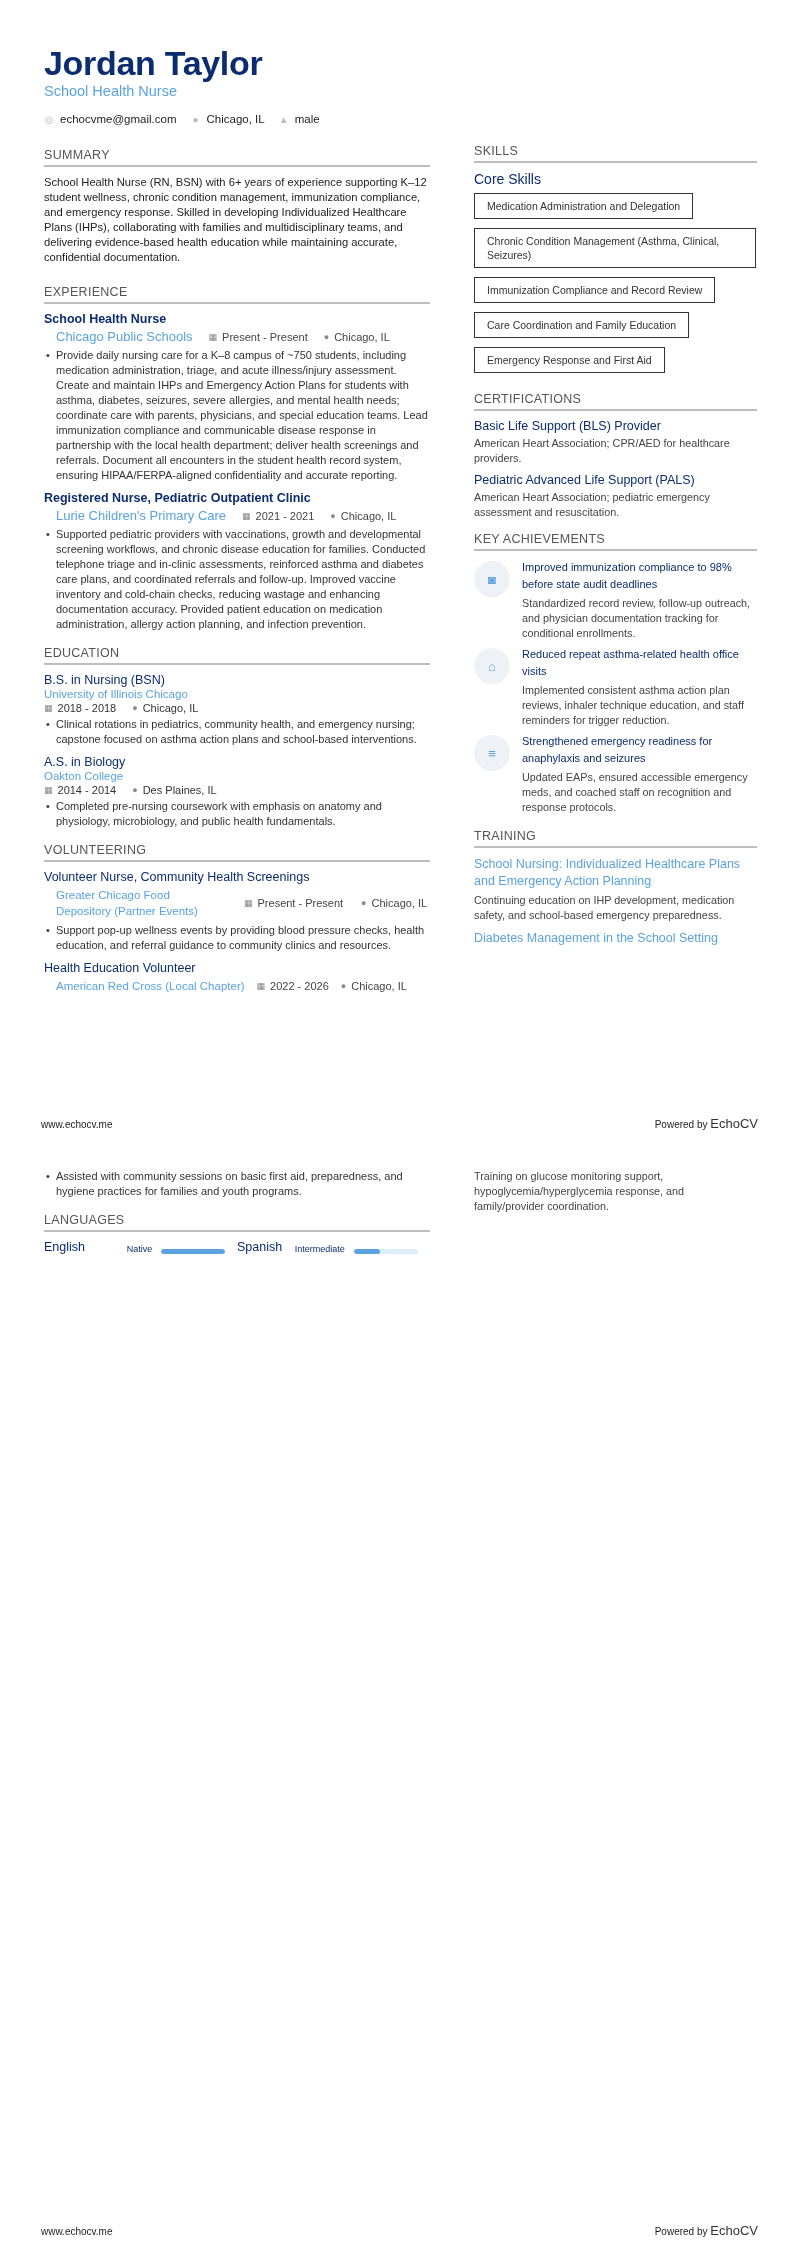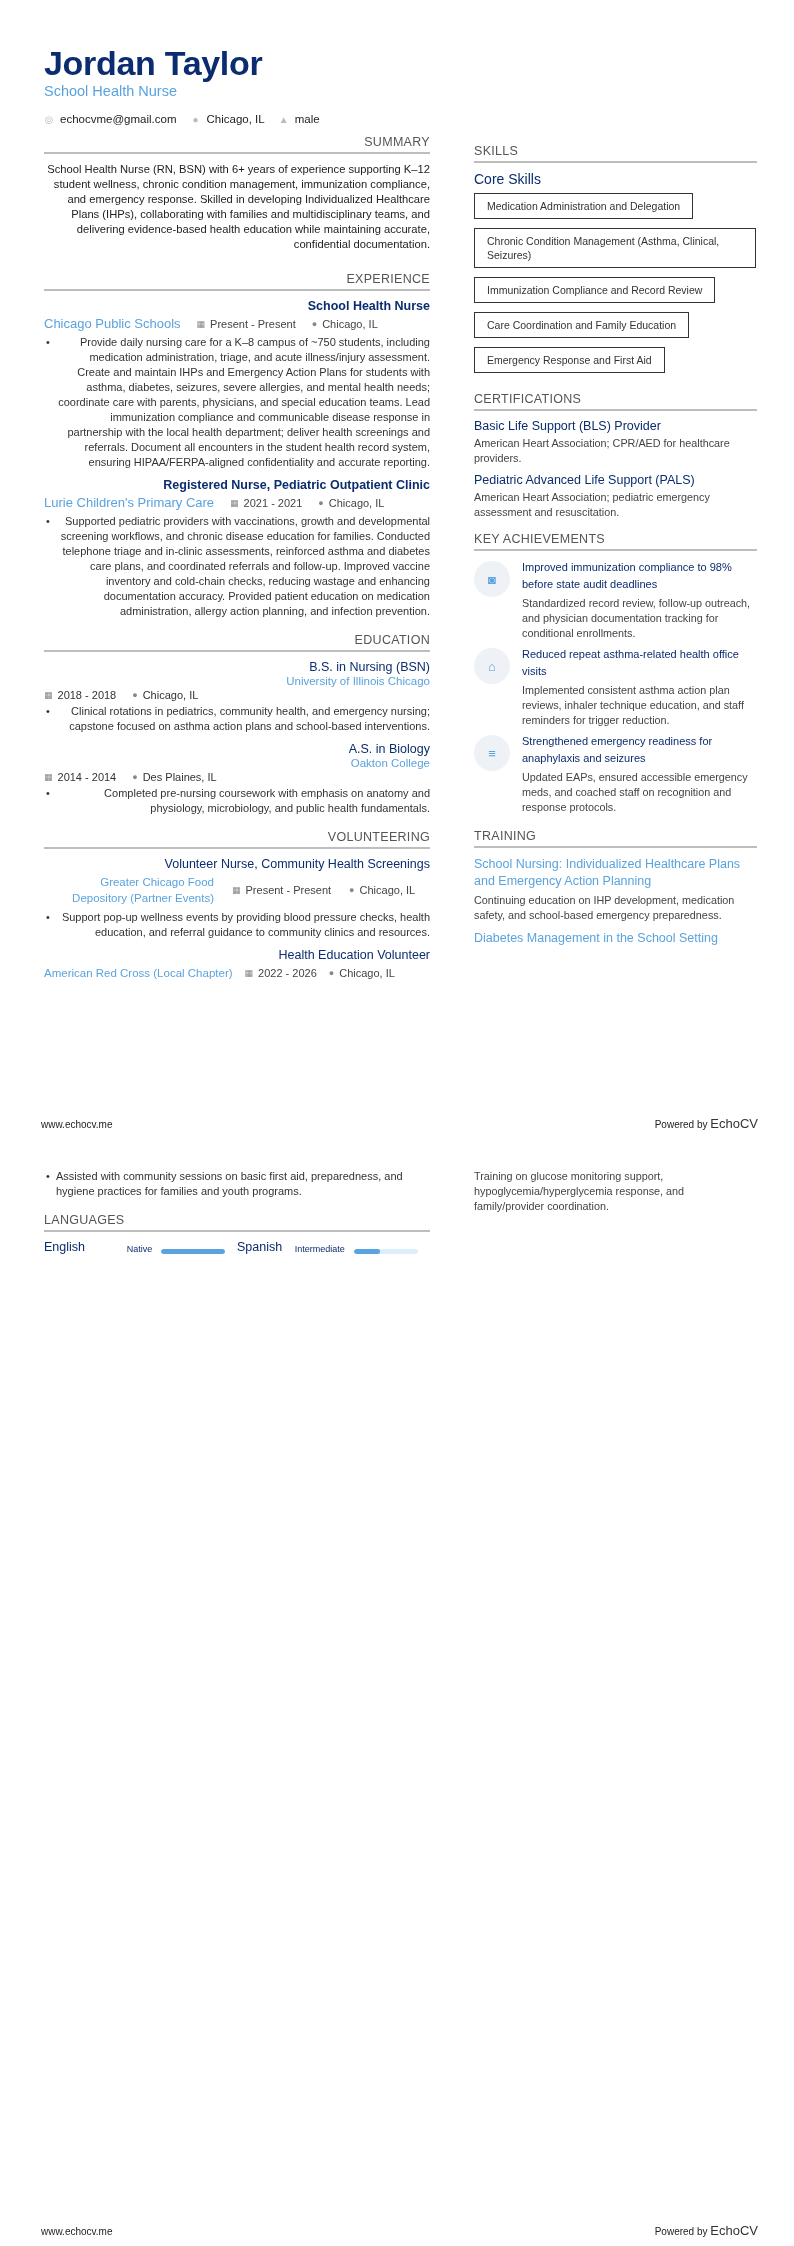--- a/index.html
+++ b/index.html
@@ -16,21 +16,21 @@
   .ic { display: inline-block; color: #bbb; font-size: 10px; width: 10px; text-align: center; }
 
   .col-left { position: absolute; left: 44px; width: 386px; }
   .col-right { position: absolute; left: 474px; width: 283px; }
 
   .sec-title { font-size: 12.5px; color: #555; letter-spacing: 0.3px; padding-bottom: 3px; border-bottom: 2px solid #bdbdbd; margin-bottom: 8px; }
   .summary-text { font-size: 11.2px; line-height: 15px; color: #222; }
 
   .job-title { font-size: 12.5px; font-weight: bold; color: #0b2d6f; margin-bottom: 3px; }
   .job-title.reg { font-weight: normal; }
-  .org-row { display: flex; align-items: center; gap: 16px; font-size: 11px; color: #444; margin-bottom: 4px; }
+  .org-row { display: flex; align-items: center; gap: 16px; font-size: 11px; color: #444; margin-bottom: 4px; margin-left: 12px; }
   .org { font-size: 13px; color: #5aa3de; }
   .meta { display: flex; align-items: center; gap: 5px; }
   .meta .i { color: #888; font-size: 9px; }
   ul.bul { list-style: none; padding-left: 0; }
   ul.bul li { font-size: 11px; line-height: 15px; color: #333; padding-left: 12px; position: relative; }
   ul.bul li::before { content: "•"; position: absolute; left: 2px; top: 0; }
   .item { margin-bottom: 8px; }
 
   .edu-deg { font-size: 12.5px; color: #0b2d6f; }
   .edu-school { font-size: 11.5px; color: #5aa3de; margin: 1px 0 2px; }
@@ -78,21 +78,21 @@
         <span class="ic">●</span>
         <span>Chicago, IL</span>
       </span>
       <span class="contact">
         <span class="ic">▲</span>
         <span>male</span>
       </span>
     </div>
   </div>
 
-  <div class="col-left" style="top:135px;text-align:right;">
+  <div class="col-left" style="top:148px;">
 
     <section style="margin-bottom:20px;">
       <div class="sec-title">SUMMARY</div>
       <p class="summary-text">School Health Nurse (RN, BSN) with 6+ years of experience supporting K–12 student wellness, chronic condition management, immunization compliance, and emergency response. Skilled in developing Individualized Healthcare Plans (IHPs), collaborating with families and multidisciplinary teams, and delivering evidence-based health education while maintaining accurate, confidential documentation.</p>
     </section>
 
     <section style="margin-bottom:14px;">
       <div class="sec-title">EXPERIENCE</div>
 
       <div class="item">

